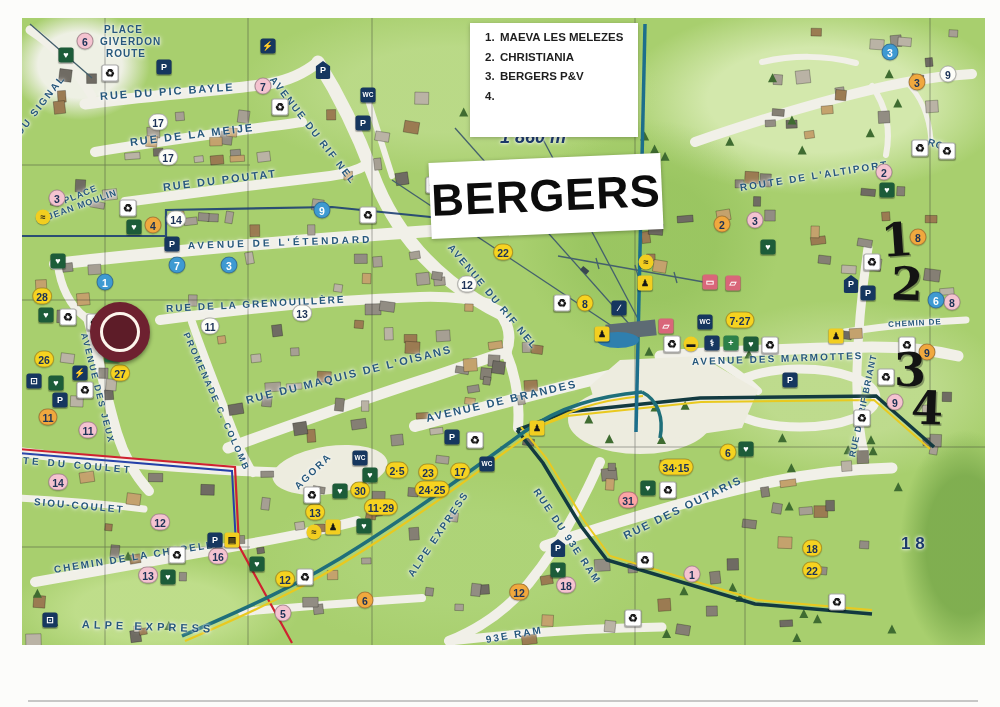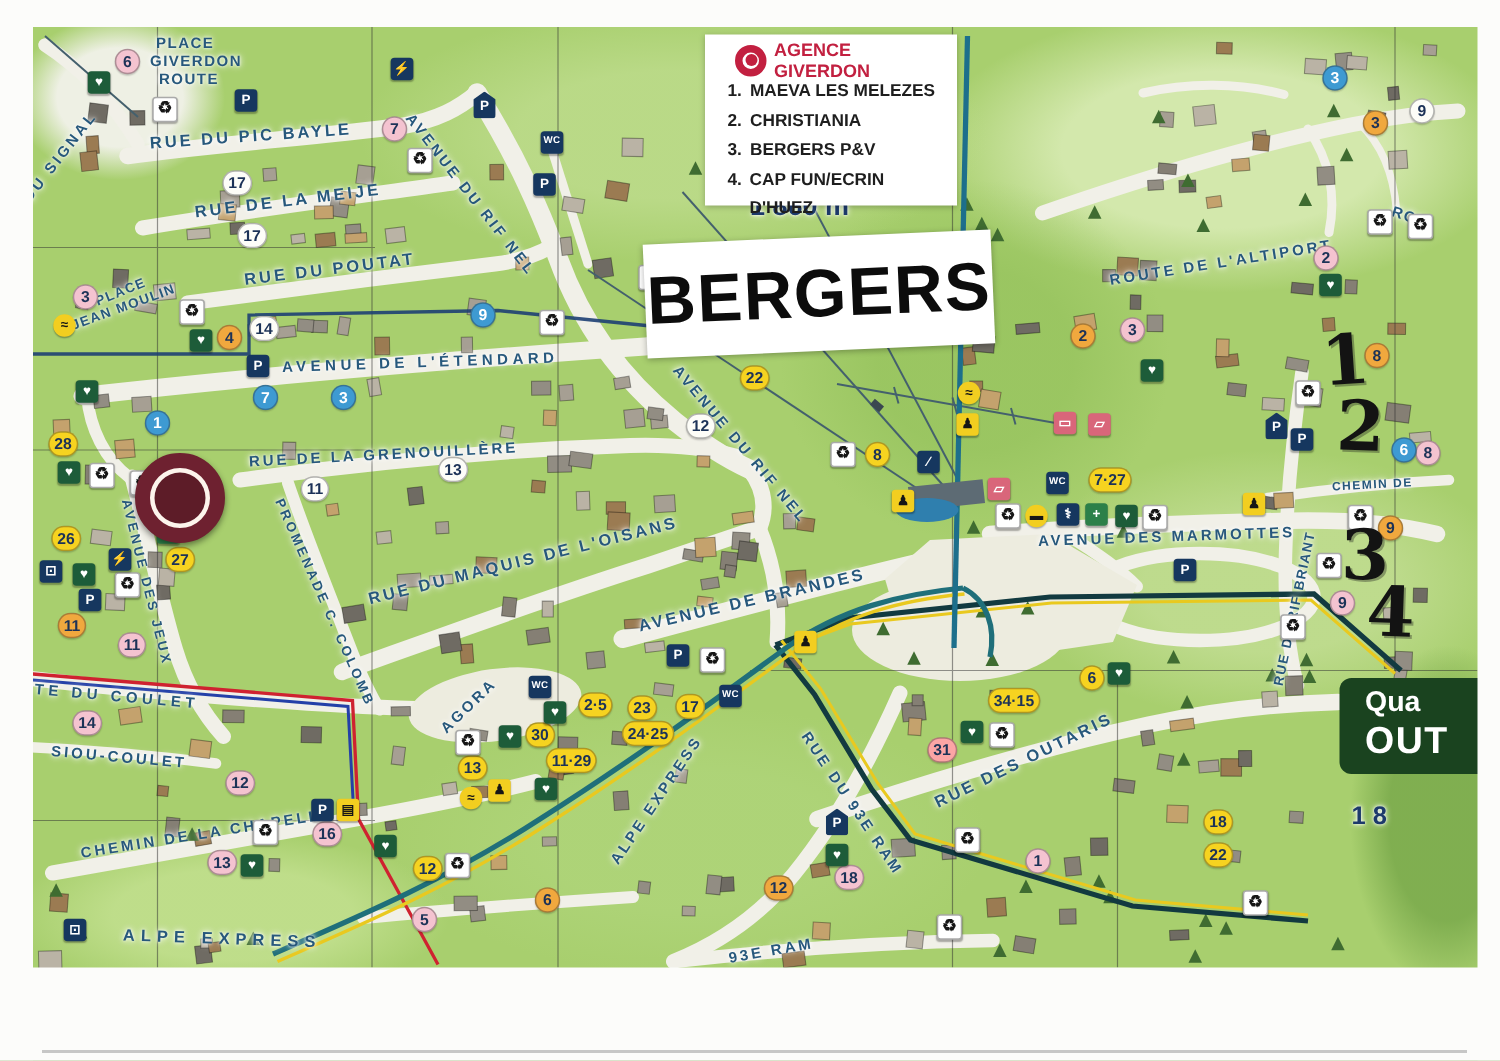--- a/index.html
+++ b/index.html
@@ -587,63 +587,54 @@
         <div class="ic" style="left: 602px; top: 334px; background: rgb(242, 206, 32); color: rgb(22, 22, 22);">♟</div>
         <div class="ic" style="left: 836px; top: 336px; background: rgb(242, 206, 32); color: rgb(22, 22, 22);">♟</div>
         <div class="ic" style="left: 645px; top: 283px; background: rgb(242, 206, 32); color: rgb(22, 22, 22);">♟</div>
         <div class="ic round" style="left: 43px; top: 217px; background: rgb(242, 206, 32); color: rgb(22, 22, 22);">≈</div>
         <div class="ic round" style="left: 314px; top: 532px; background: rgb(242, 206, 32); color: rgb(22, 22, 22);">≈</div>
         <div class="ic round" style="left: 646px; top: 262px; background: rgb(242, 206, 32); color: rgb(22, 22, 22);">≈</div>
         <div class="ic" style="left: 232px; top: 540px; background: rgb(242, 206, 32); color: rgb(22, 22, 22);">▤</div>
         <div class="ic round" style="left: 691px; top: 344px; background: rgb(242, 206, 32); color: rgb(22, 22, 22);">▬</div>
       </div>
     <div id="alts">
-        <div class="alt" style="left: 500px; top: 127px; font-size: 18px;">1 860 m</div>
+        <div class="alt" style="left: 500px; top: 127px; font-size: 18px; font-style: italic;">1 860 m</div>
         <div class="alt" style="left: 901px; top: 534px; font-size: 17px;">1 8</div>
       </div>
 
     <div id="marker"></div>
     <div id="hand">
         <div class="hw" style="left: 897px; top: 240px; transform: translate(-50%, -50%) rotate(-4deg);">1</div>
         <div class="hw" style="left: 907px; top: 284px; transform: translate(-50%, -50%) rotate(2deg);">2</div>
         <div class="hw" style="left: 910px; top: 370px; transform: translate(-50%, -50%) rotate(0deg);">3</div>
         <div class="hw" style="left: 927px; top: 408px; transform: translate(-50%, -50%) rotate(2deg);">4</div>
       </div>
 
     <div id="legend">
-      <div class="leg-head">
-        <span class="leg-logo"></span>
-        <span class="leg-title">AGENCE GIVERDON</span>
-      </div>
       <div id="leg-items">
           <div class="leg-item">
             <span class="leg-num">1.</span>
             <span>MAEVA LES MELEZES</span>
           </div>
           <div class="leg-item">
             <span class="leg-num">2.</span>
             <span>CHRISTIANIA</span>
           </div>
           <div class="leg-item">
             <span class="leg-num">3.</span>
             <span>BERGERS P&amp;V</span>
           </div>
           <div class="leg-item">
             <span class="leg-num">4.</span>
-            <span>CAP FUN/ECRIN D'HUEZ</span>
           </div>
         </div>
     </div>
 
     <div id="bergers">BERGERS</div>
 
-    <div id="sign">
-      <div class="sg1">Qua</div>
-      <div class="sg2">OUT</div>
-    </div>
   </div>
 
   <div class="mg" id="mg-t"></div>
   <div class="mg" id="mg-b"></div>
   <div class="mg" id="mg-l"></div>
   <div class="mg" id="mg-r"></div>
   <div id="scanline"></div>
 </div>
 
 </body></html>

